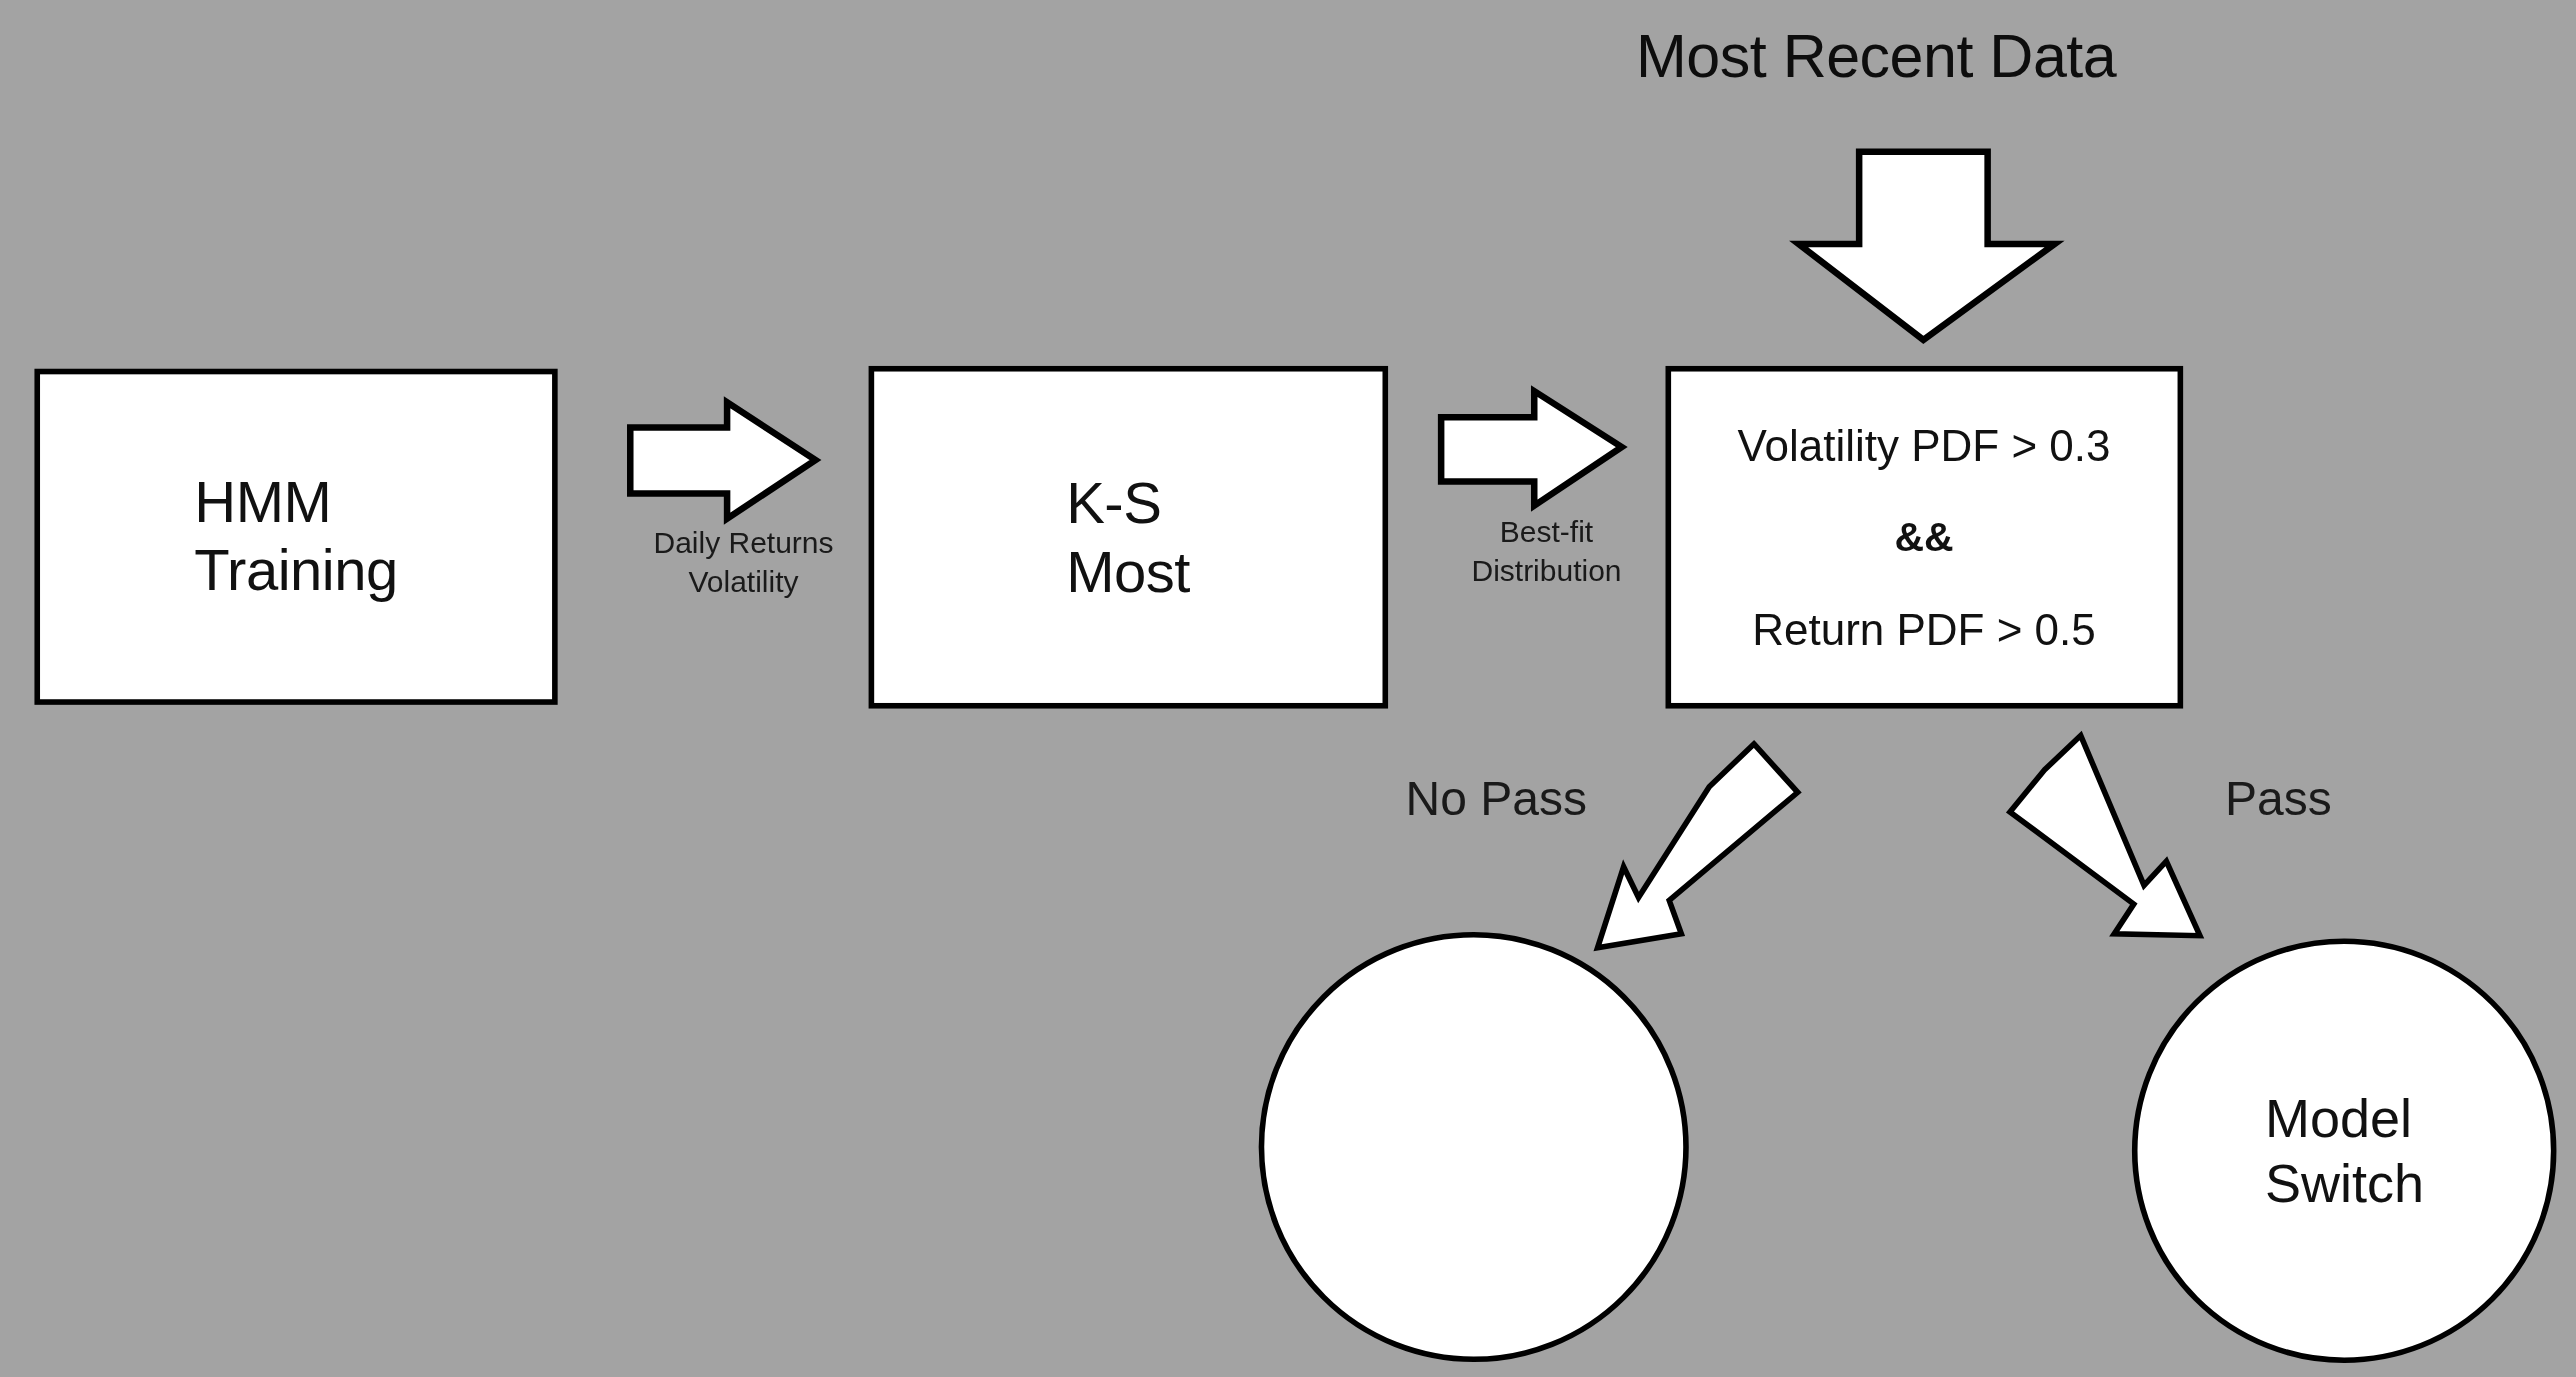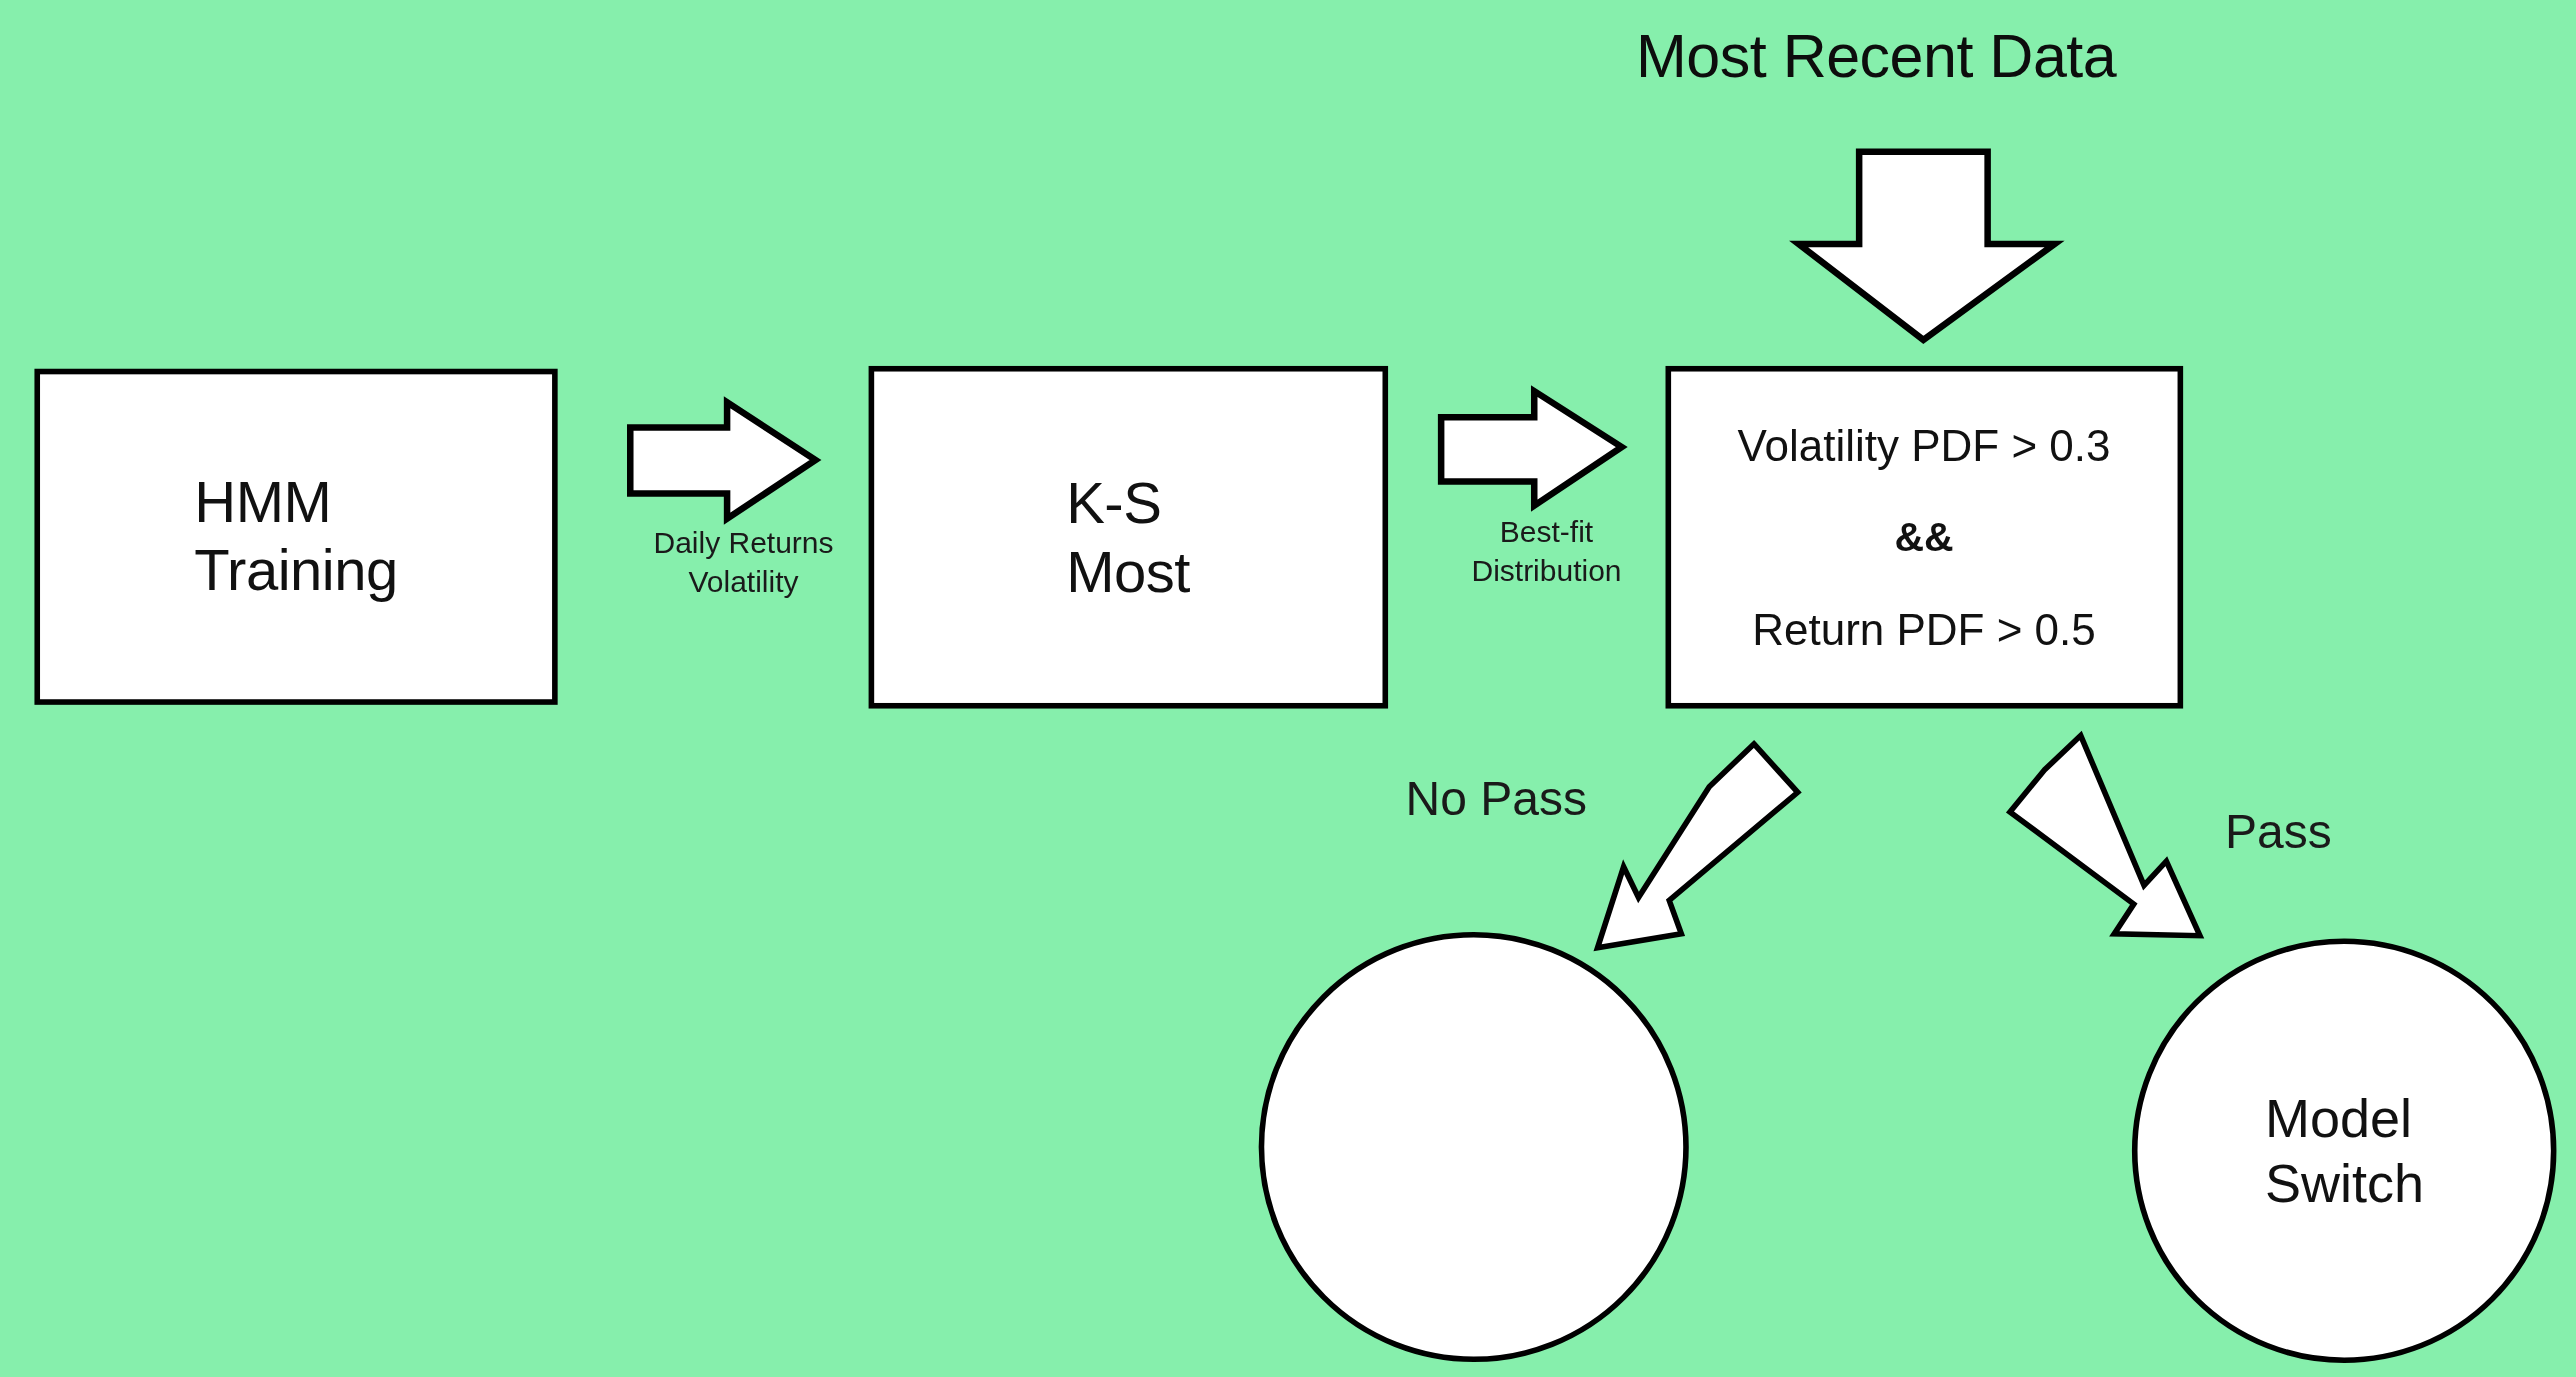--- a/index.html
+++ b/index.html
@@ -4,21 +4,21 @@
 <style>
   html, body {
     margin: 0;
     padding: 0;
     background: #ffffff;
   }
   #canvas {
     position: relative;
     width: 2576px;
     height: 1378px;
-    background: #86efac;
+    background: #a3a3a3;
     overflow: hidden;
     font-family: "Liberation Sans", sans-serif;
     color: #000000;
   }
   #vector-layer {
     position: absolute;
     left: 0;
     top: 0;
     width: 2576px;
     height: 1378px;
@@ -129,16 +129,16 @@
 Switch</div>
 
   <div class="edge-label lbl-small" style="left:604px; top:523px; width:279px;">Daily Returns
 Volatility</div>
 
   <div class="edge-label lbl-small" style="left:1430px; top:512px; width:233px;">Best-fit
 Distribution</div>
 
   <div class="edge-label lbl-branch" style="left:1289px; top:768px; width:298px; text-align:right;">No Pass</div>
 
-  <div class="edge-label lbl-branch" style="left:2225px; top:768px; width:279px; text-align:left;margin-top:33px;">Pass</div>
+  <div class="edge-label lbl-branch" style="left:2225px; top:768px; width:279px; text-align:left;">Pass</div>
 
 </div>
 
 
 </body></html>

